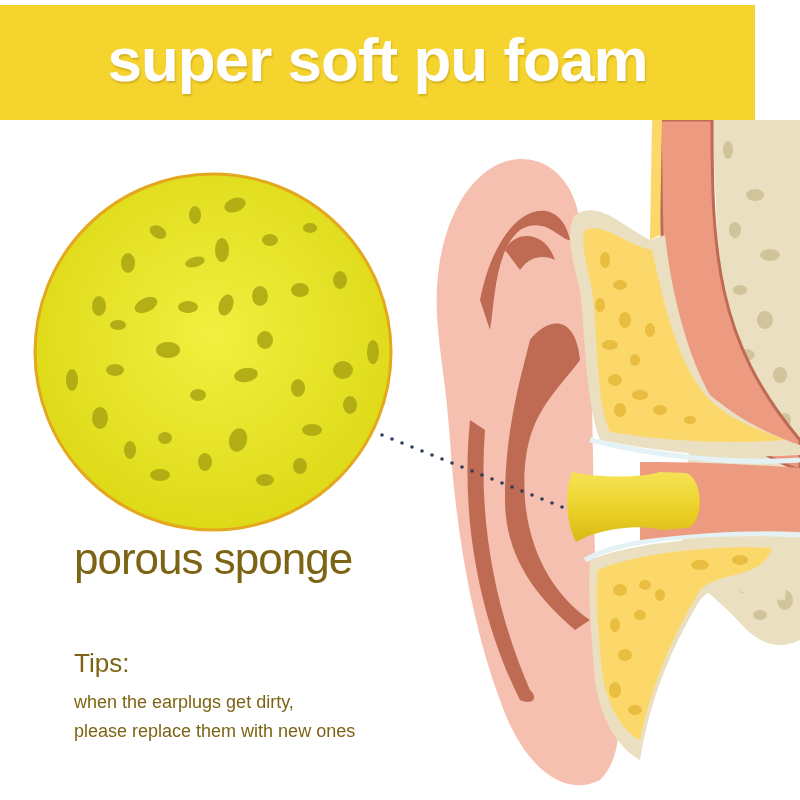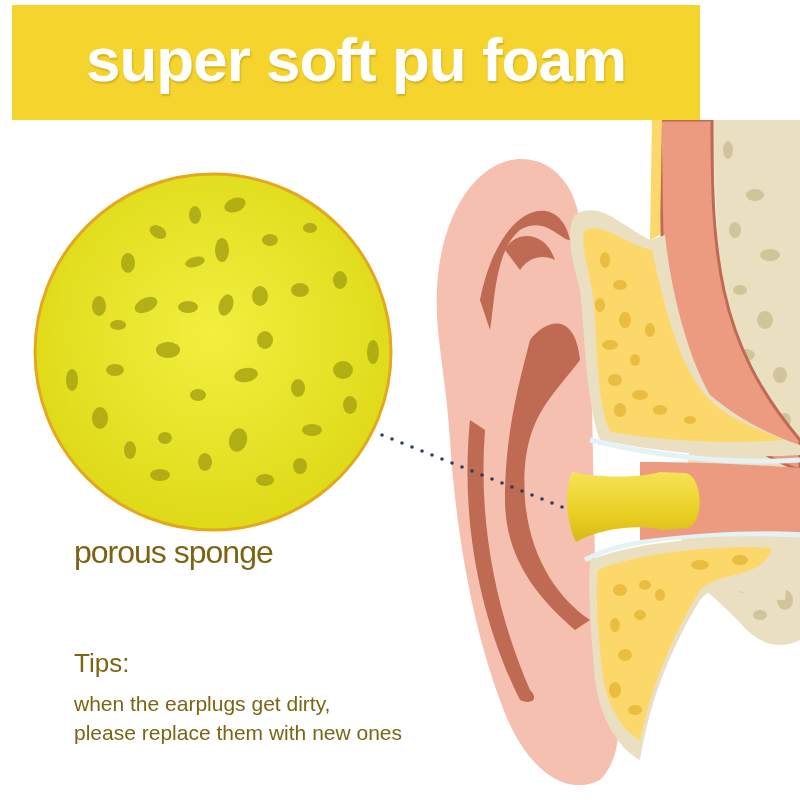--- a/index.html
+++ b/index.html
@@ -2,40 +2,40 @@
 <html><head>
 <meta charset="utf-8">
 <style>
   html, body { margin: 0; padding: 0; }
   body {
     width: 800px; height: 800px; position: relative; overflow: hidden;
     background: #ffffff;
     font-family: "Liberation Sans", "DejaVu Sans", sans-serif;
   }
   .banner {
-    position: absolute; left: 12px; top: 5px; width: 688px; height: 115px;
+    position: absolute; left: 0; top: 5px; width: 755px; height: 115px;
     background: #f6d42e;
     display: flex; align-items: center; justify-content: center;
   }
   .banner-title {
     color: #ffffff; font-weight: bold; font-size: 62px; letter-spacing: -1px;
     text-shadow: 1px 2px 2px rgba(150,110,0,0.35);
     margin-top: -6px;
   }
   .illustration { position: absolute; left: 0; top: 120px; width: 800px; height: 680px; }
   .sponge-label {
     position: absolute; left: 74px; top: 534px;
-    font-size: 32px; color: #7d6414; letter-spacing: -1px;
+    font-size: 44px; color: #7d6414; letter-spacing: -1px;
   }
   .tips-title {
     position: absolute; left: 74px; top: 648px;
     font-size: 26px; color: #7d6414;
   }
   .tips-line {
-    position: absolute; left: 74px; font-size: 21px; color: #7d6414;
+    position: absolute; left: 74px; font-size: 18px; color: #7d6414;
   }
   .tips-line.l1 { top: 692px; }
   .tips-line.l2 { top: 721px; }
 </style>
 </head>
 <body>
 
 <div class="banner">
   <div class="banner-title">super soft pu foam</div>
 </div>

